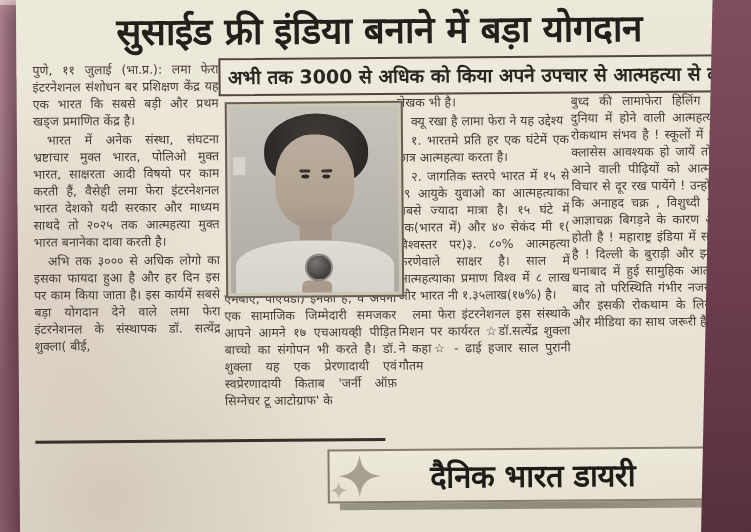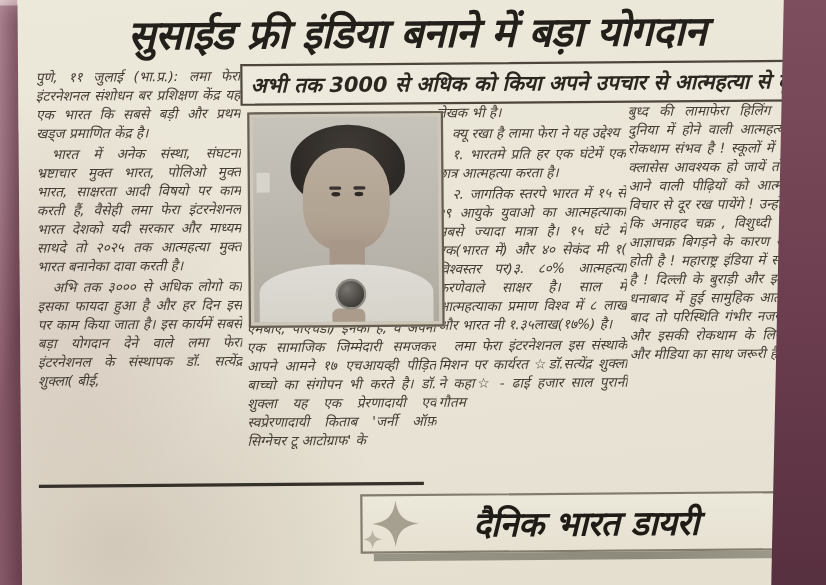--- a/index.html
+++ b/index.html
@@ -1,21 +1,21 @@
 <!DOCTYPE html>
 <html><head>
 <meta charset="utf-8">
 <style>
   html,body{margin:0;padding:0;}
   body{
     width:751px;height:532px;overflow:hidden;position:relative;
     font-family:"DejaVu Sans",sans-serif;
     background:#8d5f6e;
   }
-  .stage{position:absolute;inset:0;font-style:italic;}
+  .stage{position:absolute;inset:0;}
   
   .backdrop{
     position:absolute;inset:0;
     background:linear-gradient(100deg,#b88e9c 0%,#a87e8d 4%,#8d5f6e 8%,#7a4c5c 50%,#6b3d4e 100%);
   }
   .backdrop-top{position:absolute;left:0;top:0;right:0;height:5px;
     background:linear-gradient(90deg,#e3ccd0 0%,#c793a0 30%,#b07f8e 100%);}
   
   .paper{
     position:absolute;left:18px;top:-3px;width:719px;height:540px;

